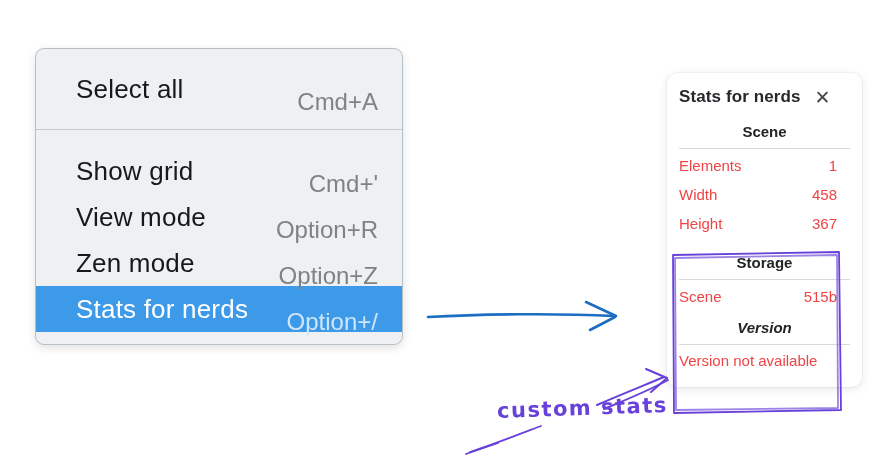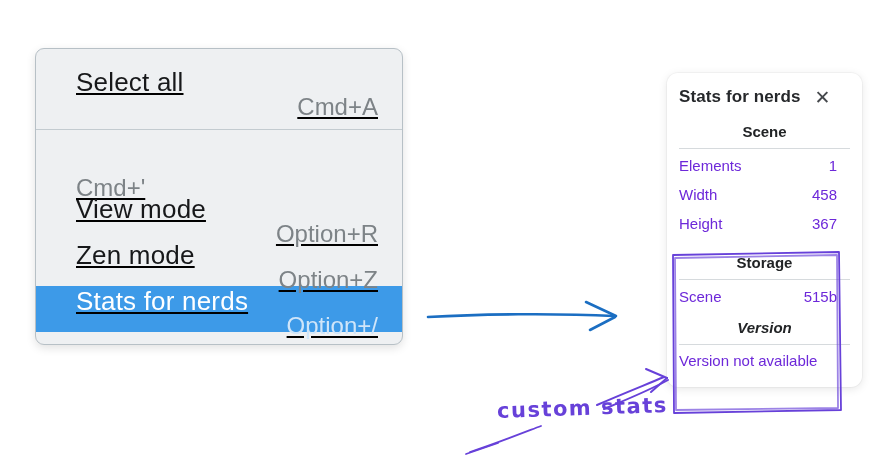--- a/index.html
+++ b/index.html
@@ -17,24 +17,23 @@
     border-radius:9px;
     box-shadow:0 3px 10px rgba(0,0,0,0.12);
     box-sizing:border-box;
     overflow:hidden;
   }
   .menu-group1{padding:18px 0 18px 0;}
   .menu-group2{padding:18px 0 12px 0;}
   .menu-sep{height:1px;background:#c3cbd0;width:100%;}
   .menu-item{
     height:46px;
-    display:flex;align-items:flex-start;justify-content:space-between;
+    display:flex;align-items:center;justify-content:space-between;
     padding:0 24px 0 40px;
     cursor:default;
-    text-decoration:underline;
   }
   .menu-group1 .menu-item{height:44px;}
   .mi-label{
     font-size:26px;color:#17181a;letter-spacing:0.2px;
   }
   .mi-key{
     font-size:24px;color:#7d8387;margin-top:26px;
   }
   .menu-item.highlighted{
     background:#3d9ae8;
@@ -65,21 +64,21 @@
   .sec-h{
     margin-top:16px;
     text-align:center;font-size:15px;font-weight:bold;color:#222426;
   }
   .sec-h.tight{margin-top:8px;font-style:italic;}
   .sec-hr{
     height:1px;background:#d6dadd;margin:8px 0 2px 0;
   }
   .srow{
     height:29px;display:flex;align-items:center;justify-content:space-between;
-    font-size:15px;color:#6d28d9;
+    font-size:15px;color:#ef4444;
   }
   .sval{padding-right:13px;}
   .srow.note{justify-content:flex-start;height:26px;margin-top:2px;}
 
   
   .annot-label{
     position:absolute;left:497px;top:396px;
     font-size:21px;font-weight:600;letter-spacing:1.5px;
     color:#6741d9;
     transform:rotate(-2deg);
@@ -98,20 +97,21 @@
 <div class="menu">
   <div class="menu-group1">
     <div class="menu-item">
       <span class="mi-label">Select all</span>
       <span class="mi-key">Cmd+A</span>
     </div>
   </div>
   <div class="menu-sep"></div>
   <div class="menu-group2">
     <div class="menu-item">
+      <span class="mi-label">Show grid</span>
       <span class="mi-key">Cmd+'</span>
     </div>
     <div class="menu-item">
       <span class="mi-label">View mode</span>
       <span class="mi-key">Option+R</span>
     </div>
     <div class="menu-item">
       <span class="mi-label">Zen mode</span>
       <span class="mi-key">Option+Z</span>
     </div>

